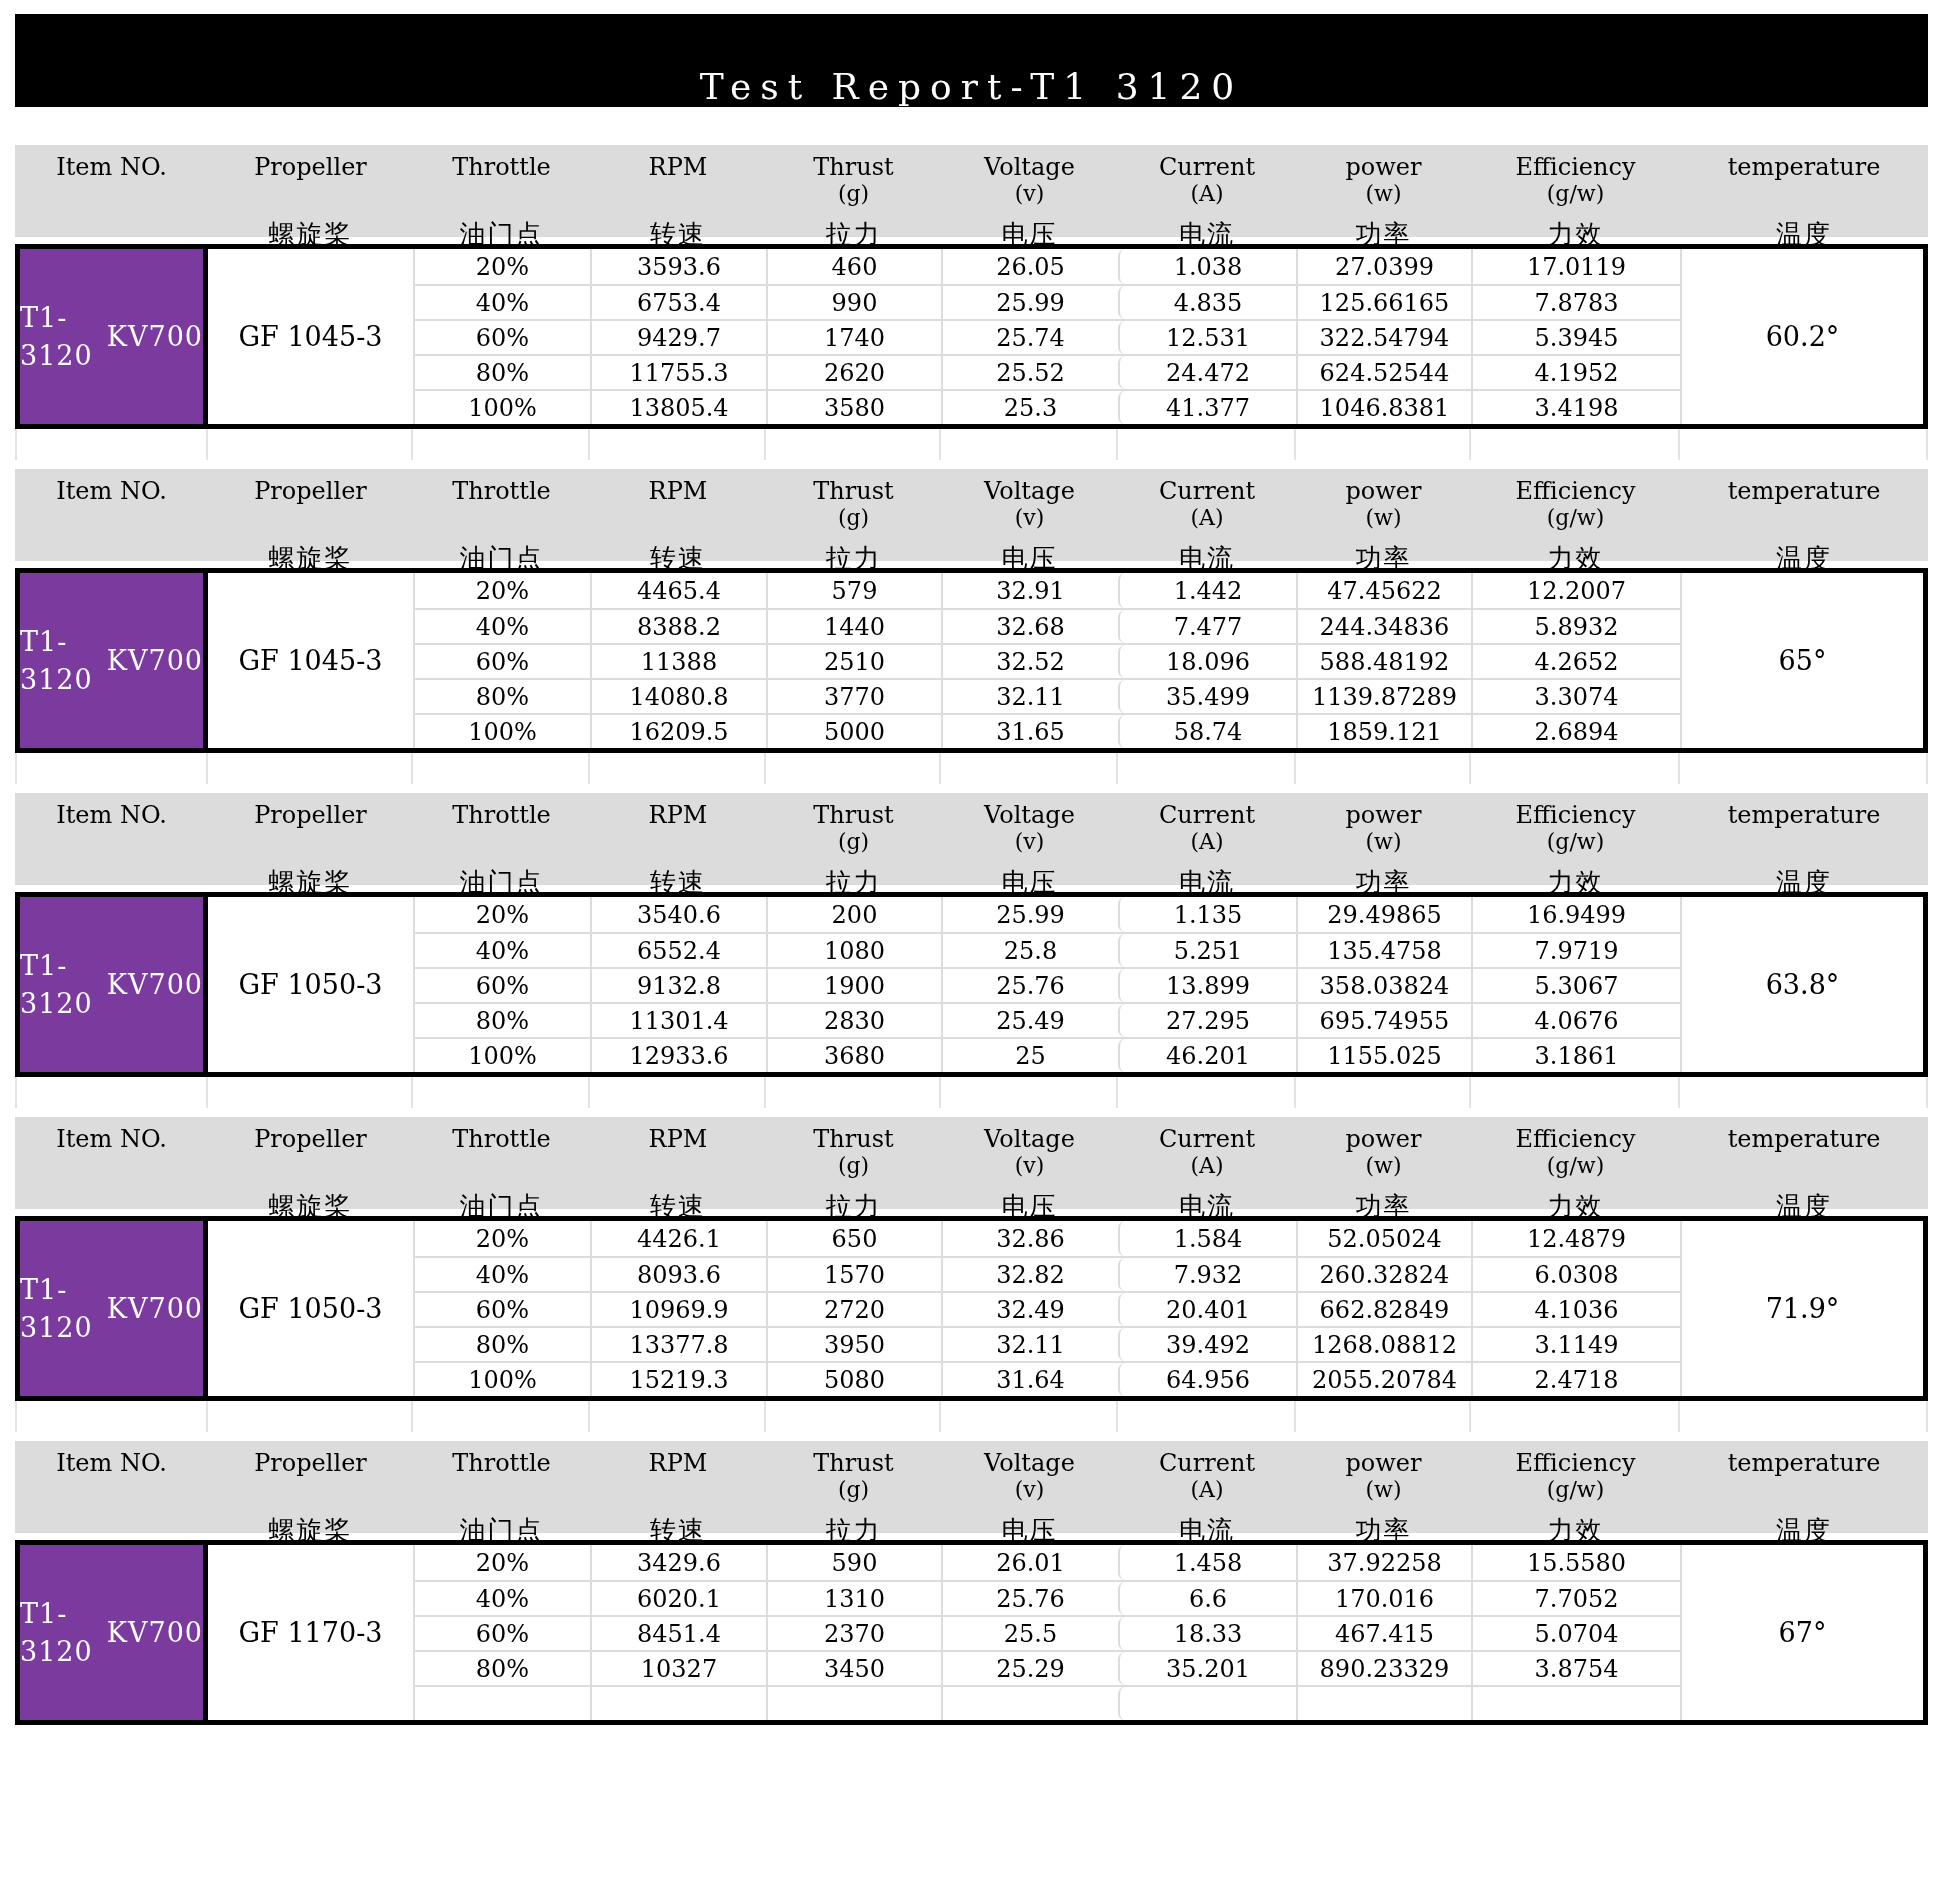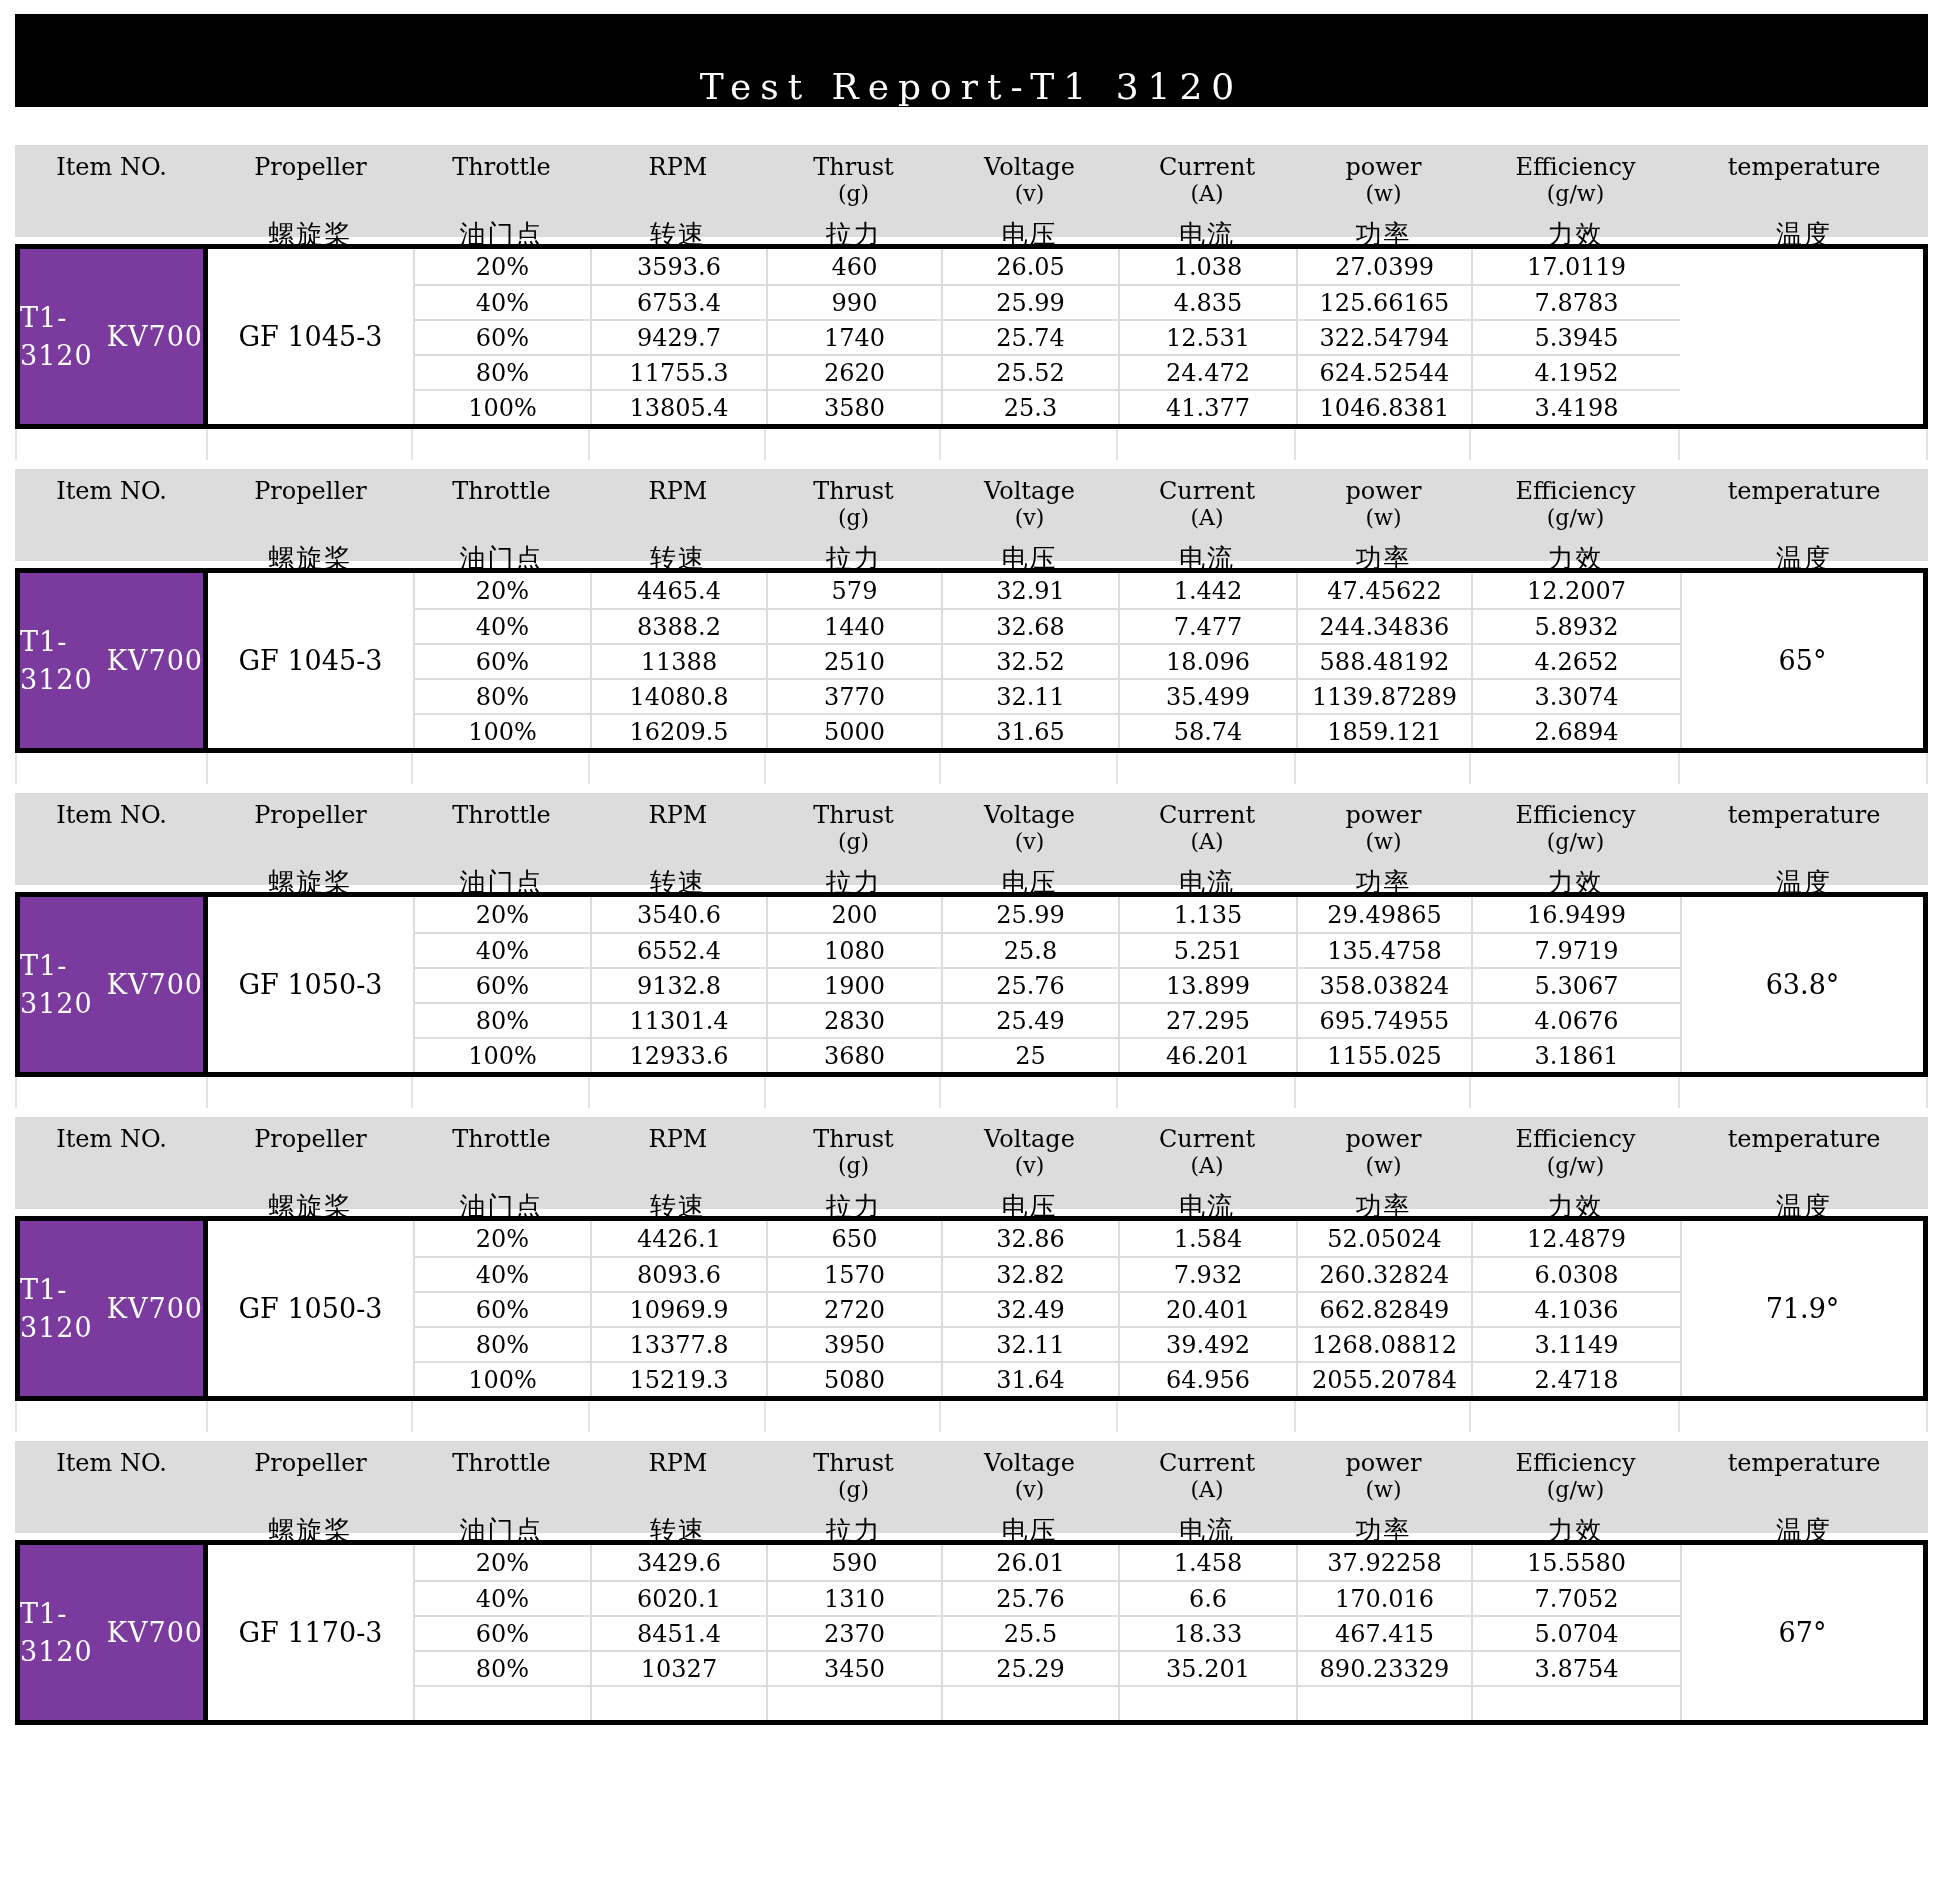--- a/index.html
+++ b/index.html
@@ -49,21 +49,21 @@
     font-size:27px;white-space:nowrap;flex-shrink:0;
   }
   .rows{display:flex;flex-direction:column;flex-shrink:0;}
   .drow{display:flex;height:35px;box-sizing:border-box;}
   .drow + .drow{border-top:2px solid #DCDCDC;}
   .dcell{
     display:flex;align-items:center;justify-content:center;font-size:24px;
     border-left:2px solid #DCDCDC;box-sizing:border-box;white-space:nowrap;flex-shrink:0;
   }
   .w0{width:var(--c3);} .w1{width:var(--c4);} .w2{width:var(--c5);} .w3{width:var(--c6);}
-  .w4{width:var(--c7);} .w5{width:var(--c8);} .w6{width:var(--c9);}
+  .w4{width:var(--c7);border-radius:7px;} .w5{width:var(--c8);} .w6{width:var(--c9);}
   .temp-cell{
     flex:1;border-left:2px solid #DCDCDC;box-sizing:border-box;
     display:flex;align-items:center;justify-content:center;font-size:27px;white-space:nowrap;
   }
 
   
   .ghost{
     display:grid;
     grid-template-columns:var(--c1) var(--c2) var(--c3) var(--c4) var(--c5) var(--c6) var(--c7) var(--c8) var(--c9) var(--c10);
     height:31px;
@@ -179,20 +179,21 @@
               <div class="drow">
                 <div class="dcell w0">100%</div>
                 <div class="dcell w1">13805.4</div>
                 <div class="dcell w2">3580</div>
                 <div class="dcell w3">25.3</div>
                 <div class="dcell w4">41.377</div>
                 <div class="dcell w5">1046.8381</div>
                 <div class="dcell w6">3.4198</div>
               </div>
             </div>
+      <div class="temp-cell">60.2°</div>
     </div>
     <div class="ghost">
             <div class="gcell"></div>
             <div class="gcell"></div>
             <div class="gcell"></div>
             <div class="gcell"></div>
             <div class="gcell"></div>
             <div class="gcell"></div>
             <div class="gcell"></div>
             <div class="gcell"></div>

